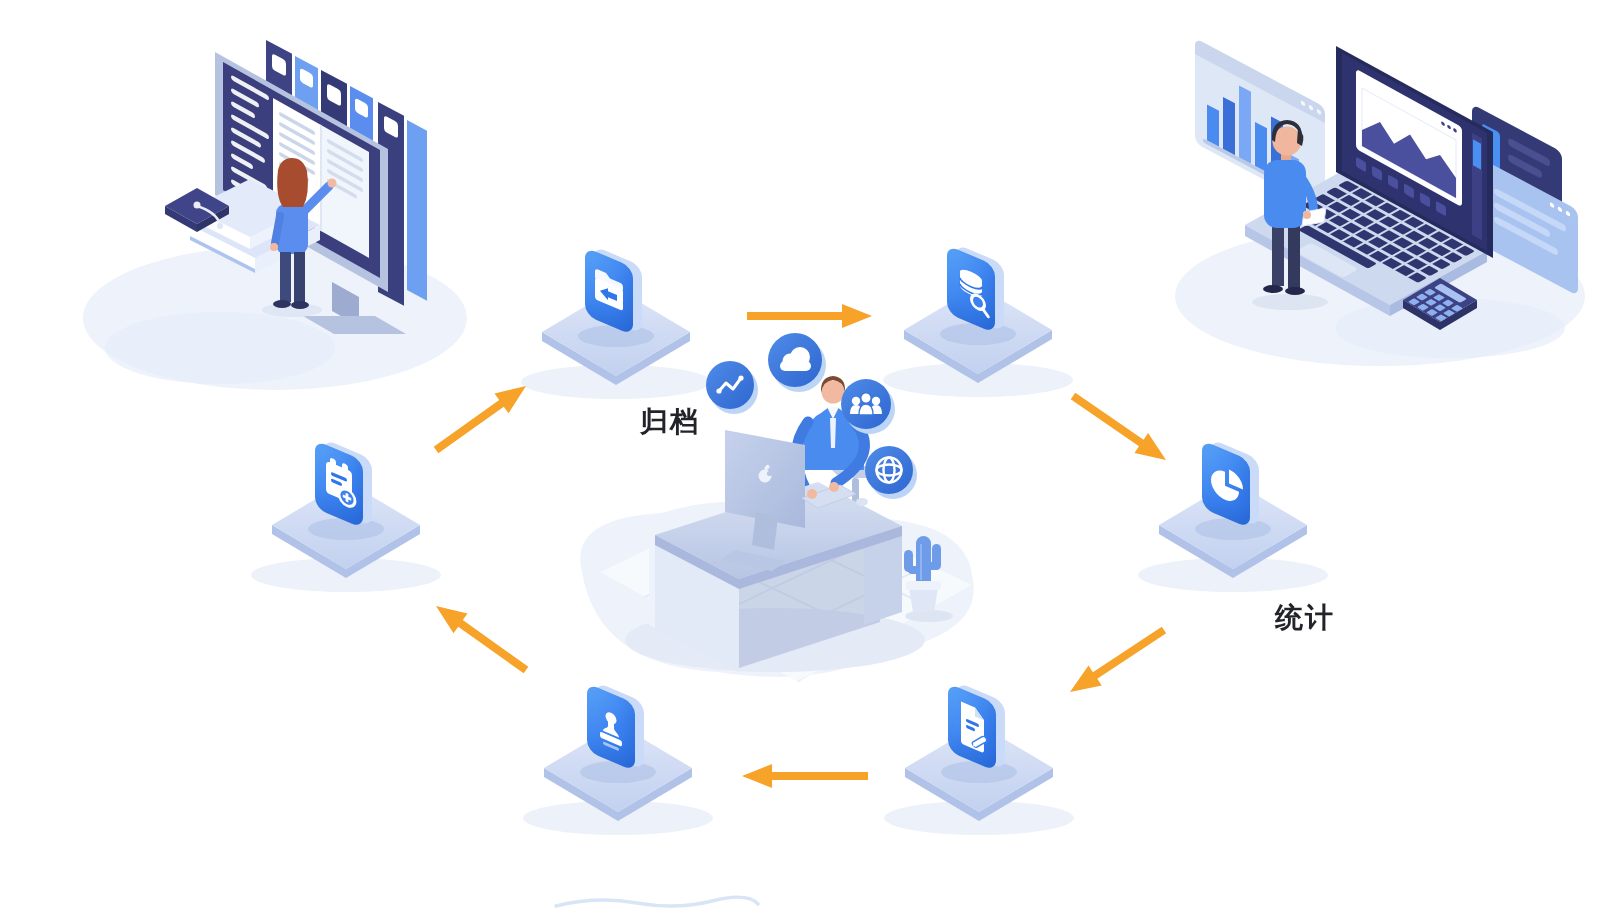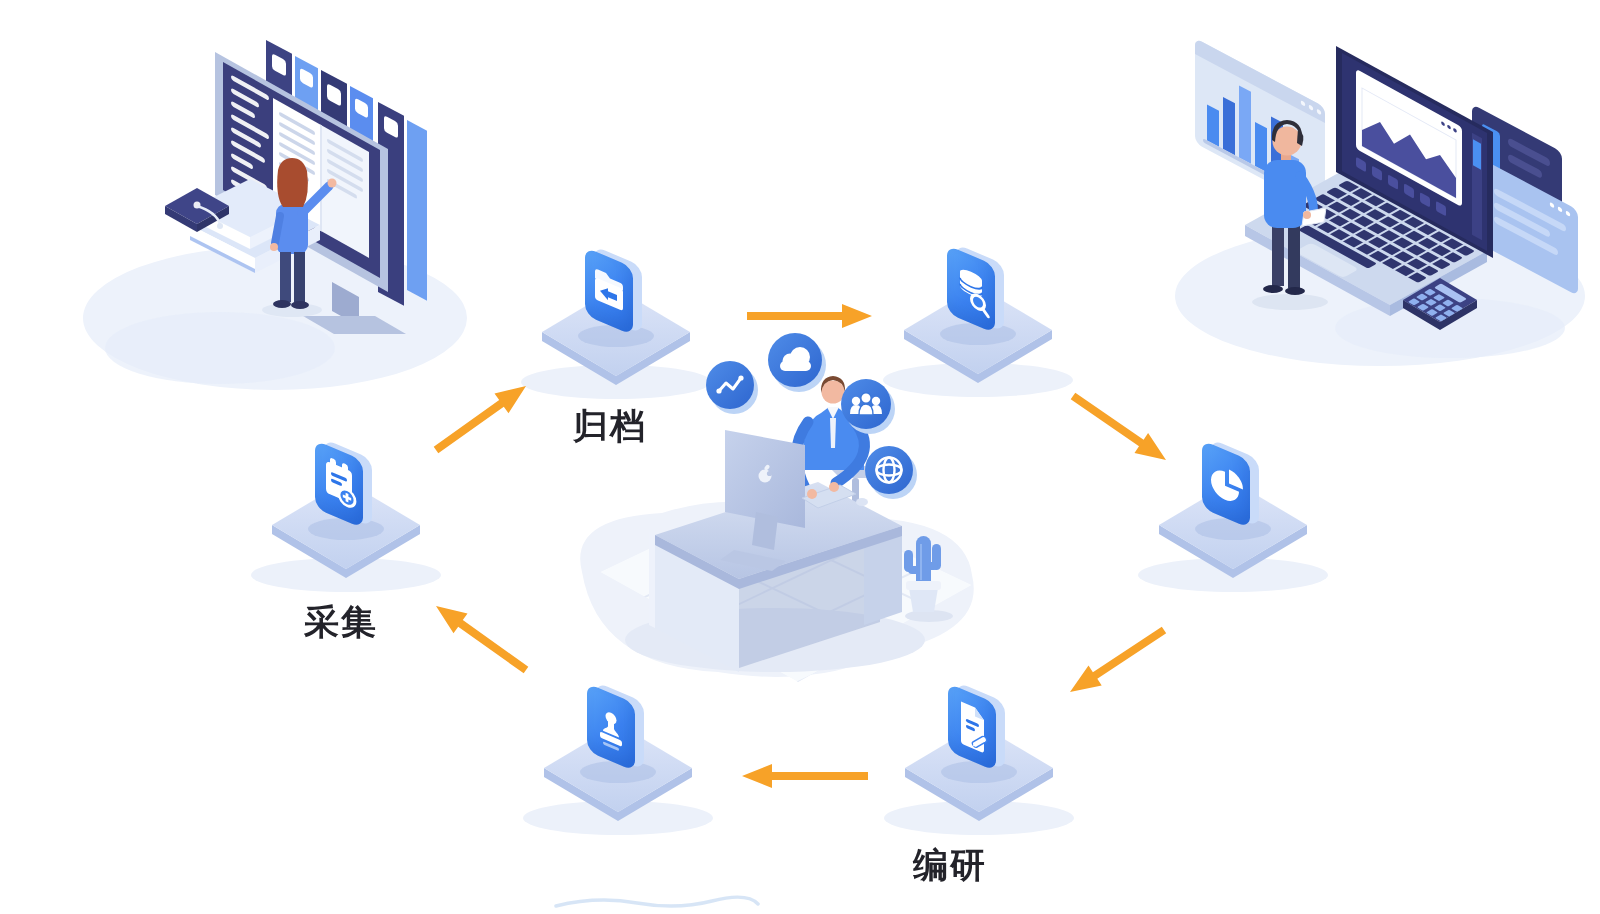--- a/index.html
+++ b/index.html
@@ -20,22 +20,22 @@
     background:#c9dbf9; transform:translate(9px,-5px);
   }
   .tile-face {
     position:absolute; inset:0; border-radius:11px;
     background:linear-gradient(128deg,#5aa4f8,#3b82f0 55%,#2a6de0);
     box-shadow:inset -5px -8px 12px rgba(20,60,140,.12);
   }
   .tile-icon { position:absolute; inset:0; }
 
   .label {
-    position:absolute; width:180px; text-align:center; z-index:4;
-    font-size:35px; font-weight:800; line-height:1; letter-spacing:2px; color:#23232a;
+    position:absolute; width:180px; text-align:right; z-index:4;
+    font-size:28px; font-weight:800; line-height:1; letter-spacing:2px; color:#23232a;
   }
 </style>
 </head>
 <body>
 
 <div class="stage">
 
   <svg class="base" width="1600" height="914" viewBox="0 0 1600 914">
     <defs>
       <linearGradient id="platTop" x1="0" y1="0" x2="0" y2="1">
@@ -515,17 +515,16 @@
     <div class="tile-depth"></div>
     <div class="tile-face"></div>
     <svg class="tile-icon" viewBox="0 0 48 68">
       <circle cx="24" cy="25" r="5.5" fill="#ffffff"></circle>
       <path d="M21,29 h6 v5 c0,2.5 5,3.5 5,7 h-16 c0,-3.5 5,-4.5 5,-7 Z" fill="#ffffff"></path>
       <rect x="13" y="43" width="22" height="6" rx="2" fill="#ffffff"></rect>
       <rect x="16" y="51.5" width="16" height="3" rx="1.5" fill="#ffffff" opacity="0.55"></rect>
     </svg>
   </div>
 
-  <div class="label" style="left:251px;top:604px">采集</div>
   <div class="label" style="left:520px;top:408px">归档</div>
-  <div class="label" style="left:860px;top:847px">编研</div>
+  <div class="label" style="left:1155px;top:604px">统计</div>
 
 </div>
 
 </body></html>

